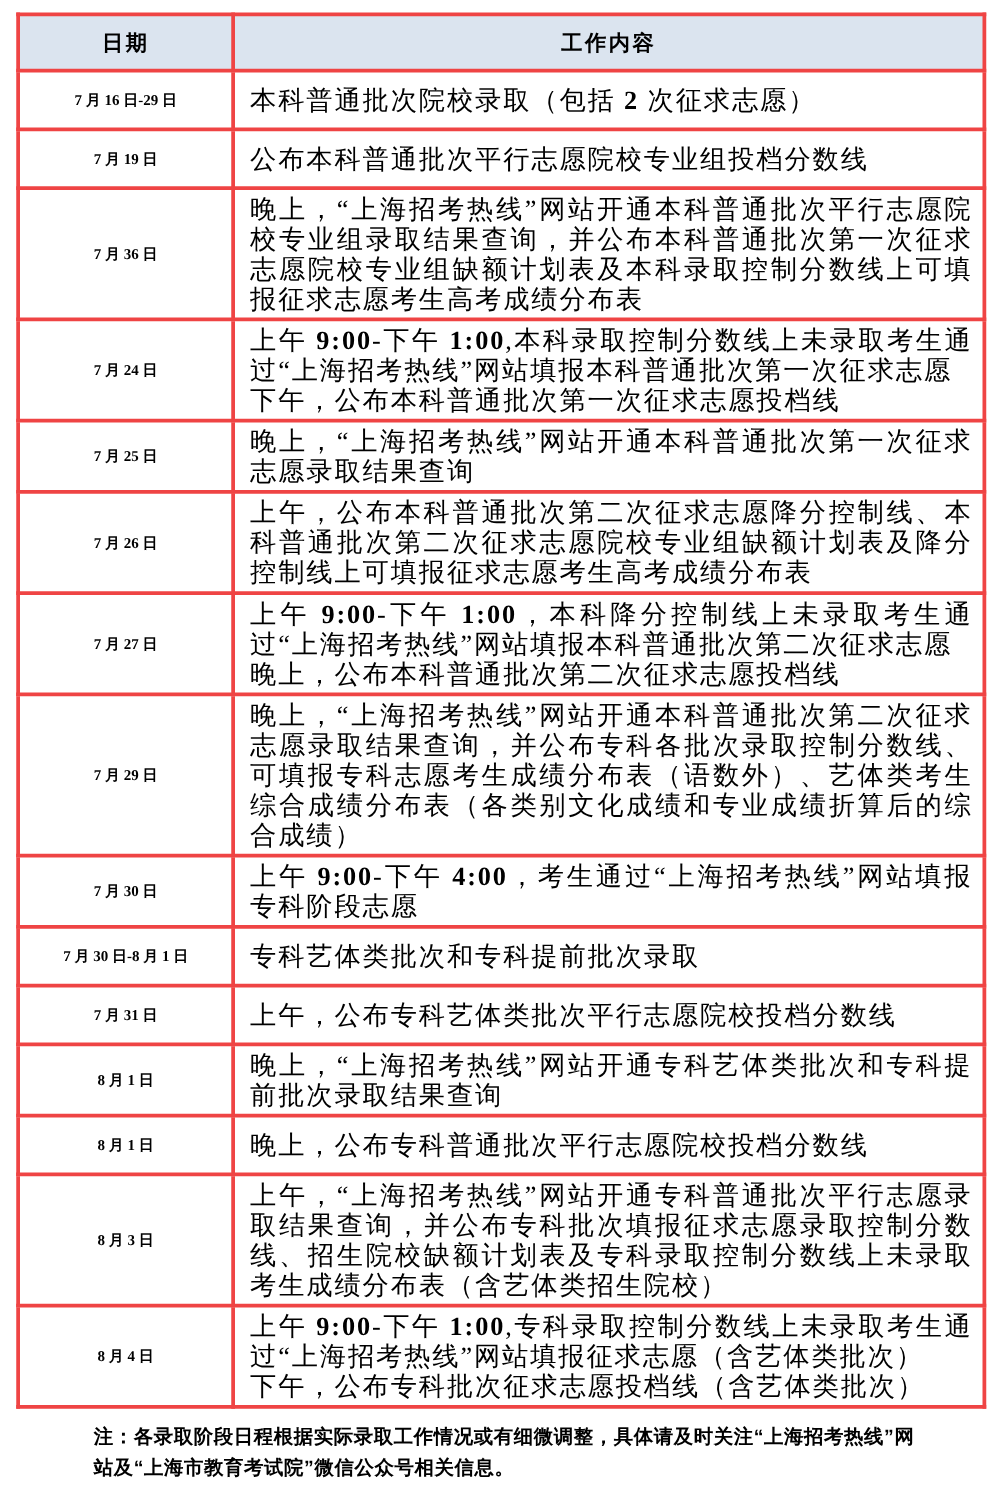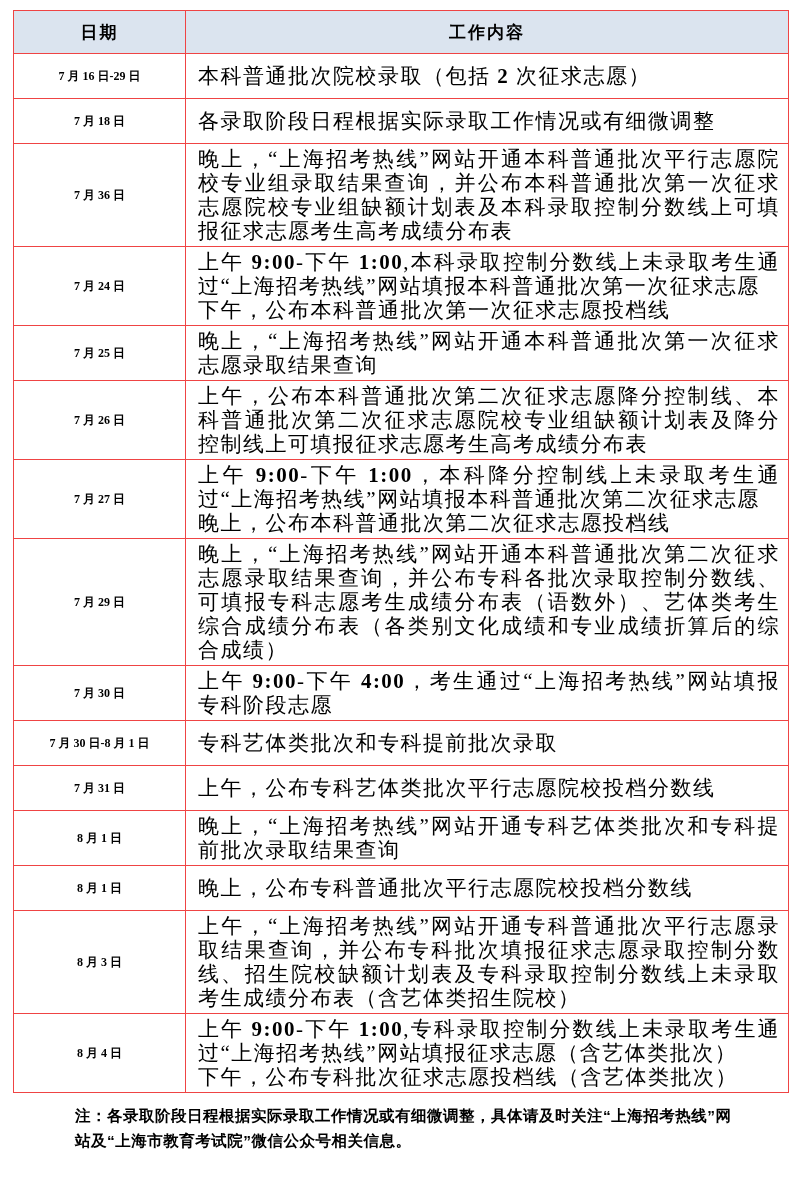--- a/index.html
+++ b/index.html
@@ -15,21 +15,21 @@
   .page {
     padding: 10px 11px 6px 13px;
   }
   table.schedule {
     border-collapse: collapse;
     width: 776px;
     table-layout: fixed;
   }
   col.c-date { width: 172px; }
   th, td {
-    border: 1px solid #ef4444;
+    border: 3px solid #ef4444;
   }
   th {
     background: #dbe4ef;
     height: 40px;
     font-size: 17px;
     font-weight: bold;
     text-align: center;
     vertical-align: middle;
     letter-spacing: 2px;
   }
@@ -80,23 +80,23 @@
       </tr>
     </thead>
     <tbody>
         <tr>
           <td class="date-cell"><b class="num">7</b> 月 <b class="num">16</b> 日-<b class="num">29</b> 日</td>
           <td class="content-cell">
             <div class="par">本科普通批次院校录取（包括 <b class="num">2</b> 次征求志愿）</div>
           </td>
         </tr>
         <tr>
-          <td class="date-cell"><b class="num">7</b> 月 <b class="num">18</b> 日</td>
+          <td class="date-cell"><b class="num">7</b> 月 <b class="num">19</b> 日</td>
           <td class="content-cell">
-            <div class="par">各录取阶段日程根据实际录取工作情况或有细微调整</div>
+            <div class="par">公布本科普通批次平行志愿院校专业组投档分数线</div>
           </td>
         </tr>
         <tr>
           <td class="date-cell"><b class="num">7</b> 月 <b class="num">36</b> 日</td>
           <td class="content-cell">
             <div class="par">晚上，“上海招考热线”网站开通本科普通批次平行志愿院校专业组录取结果查询，并公布本科普通批次第一次征求志愿院校专业组缺额计划表及本科录取控制分数线上可填报征求志愿考生高考成绩分布表</div>
           </td>
         </tr>
         <tr>
           <td class="date-cell"><b class="num">7</b> 月 <b class="num">24</b> 日</td>

